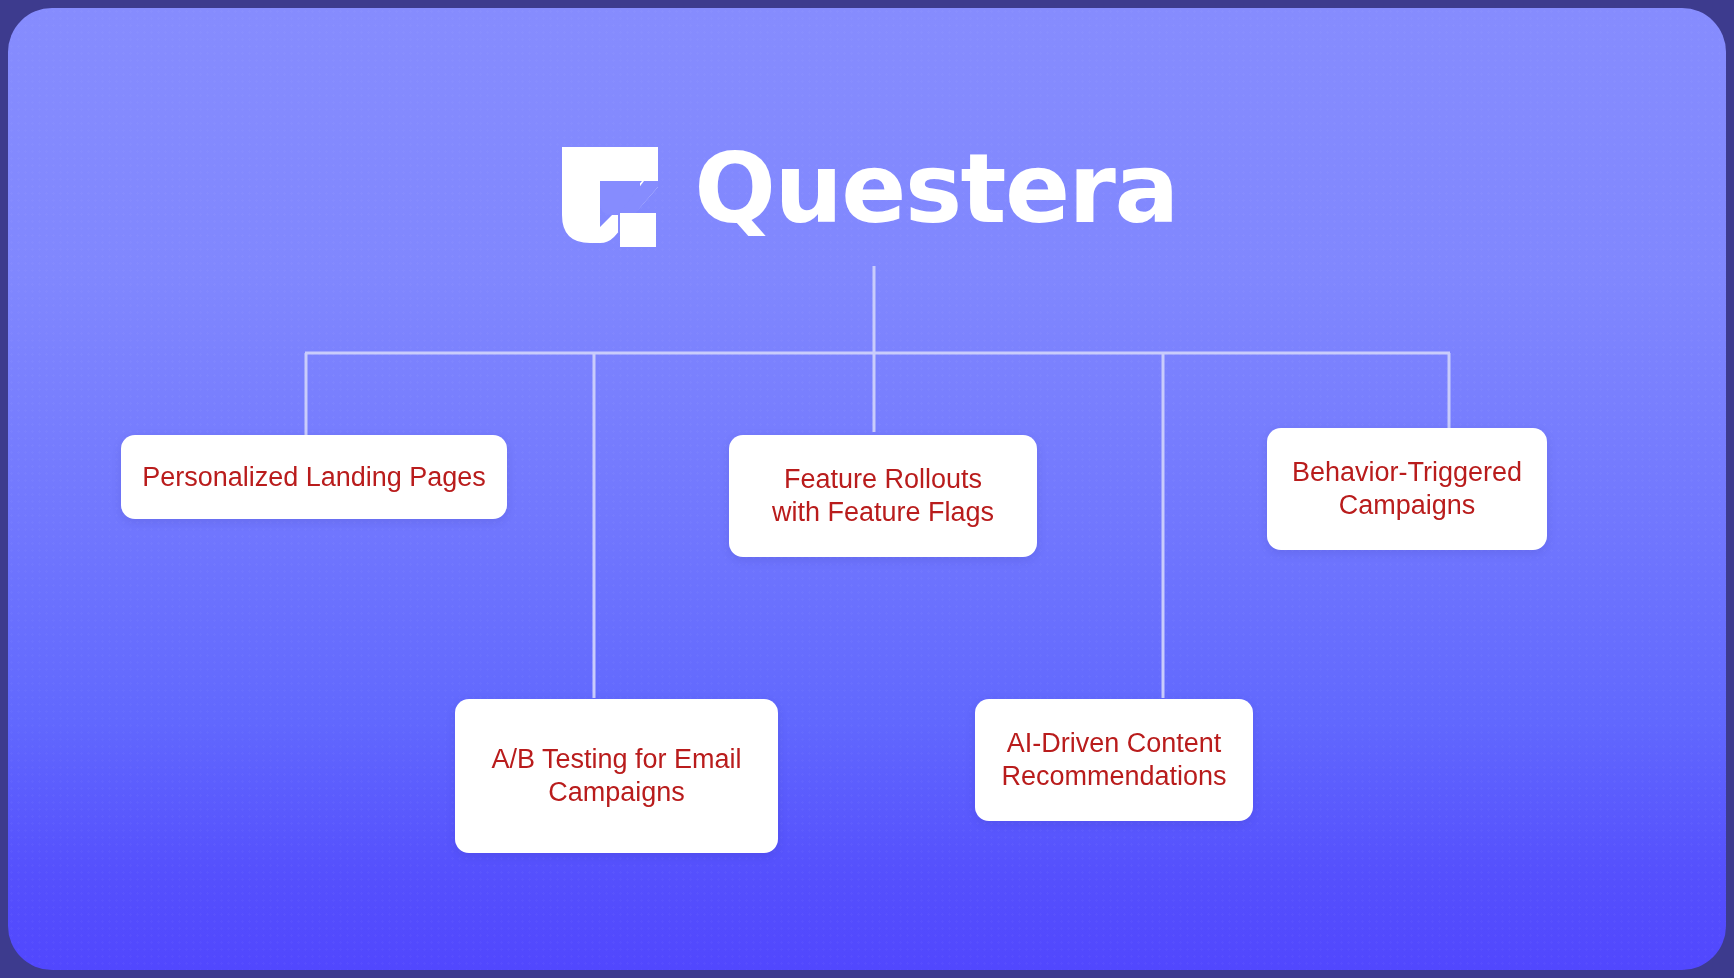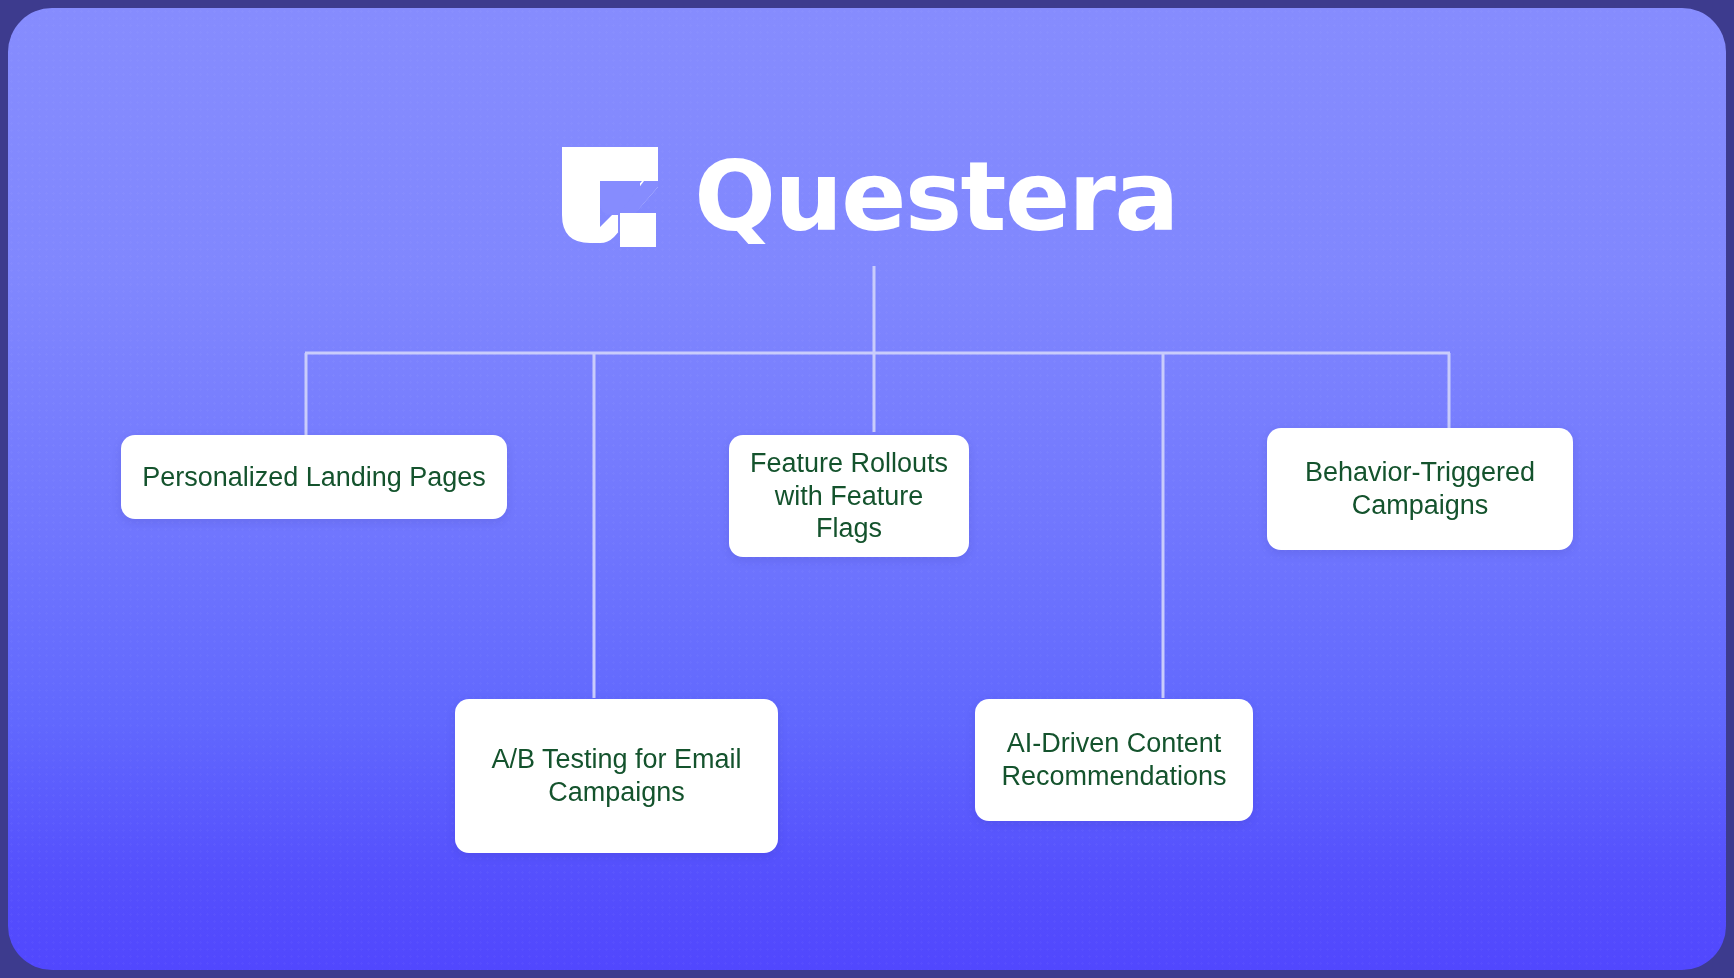--- a/index.html
+++ b/index.html
@@ -50,21 +50,21 @@
     height: 100%;
   }
 
   
   .brand {
     position: absolute;
     left: 0;
     right: 0;
     top: 133px;
     display: flex;
-    align-items: center;
+    align-items: flex-start;
     justify-content: center;
     gap: 30px;
     z-index: 4;
   }
   .brand-mark { display: block; }
   .brand-name {
     color: #ffffff;
     font-size: 96px;
     font-weight: 700;
     letter-spacing: -1.5px;
@@ -80,32 +80,32 @@
     background: #ffffff;
     border-radius: 14px;
     box-shadow: 0 3px 10px rgba(40,40,120,.13);
     display: flex;
     align-items: center;
     justify-content: center;
     text-align: center;
     z-index: 5;
   }
   .node-label {
-    color: #14532d;
+    color: #b91c1c;
     font-size: 27px;
     line-height: 1.22;
     font-weight: 400;
     padding: 0 20px;
     white-space: pre-line;
     font-family: "Liberation Sans", sans-serif;
   }
 
   #node-landing      { left: 113px;  top: 427px; width: 386px;  height: 84px;  }
-  #node-rollouts     { left: 721px;  top: 427px; width: 240px;  height: 122px; }
-  #node-behavior     { left: 1259px; top: 420px; width: 306px;  height: 122px; }
+  #node-rollouts     { left: 721px;  top: 427px; width: 308px;  height: 122px; }
+  #node-behavior     { left: 1259px; top: 420px; width: 280px;  height: 122px; }
   #node-abtesting    { left: 447px;  top: 691px; width: 323px;  height: 154px; }
   #node-airecs       { left: 967px;  top: 691px; width: 278px;  height: 122px; }
 </style>
 </head>
 <body>
 
 <div class="card">
 
   <svg class="wires" viewBox="0 0 1718 962" preserveAspectRatio="none">
     <g stroke="#c9ccfb" stroke-width="3" fill="none" stroke-linecap="butt">

